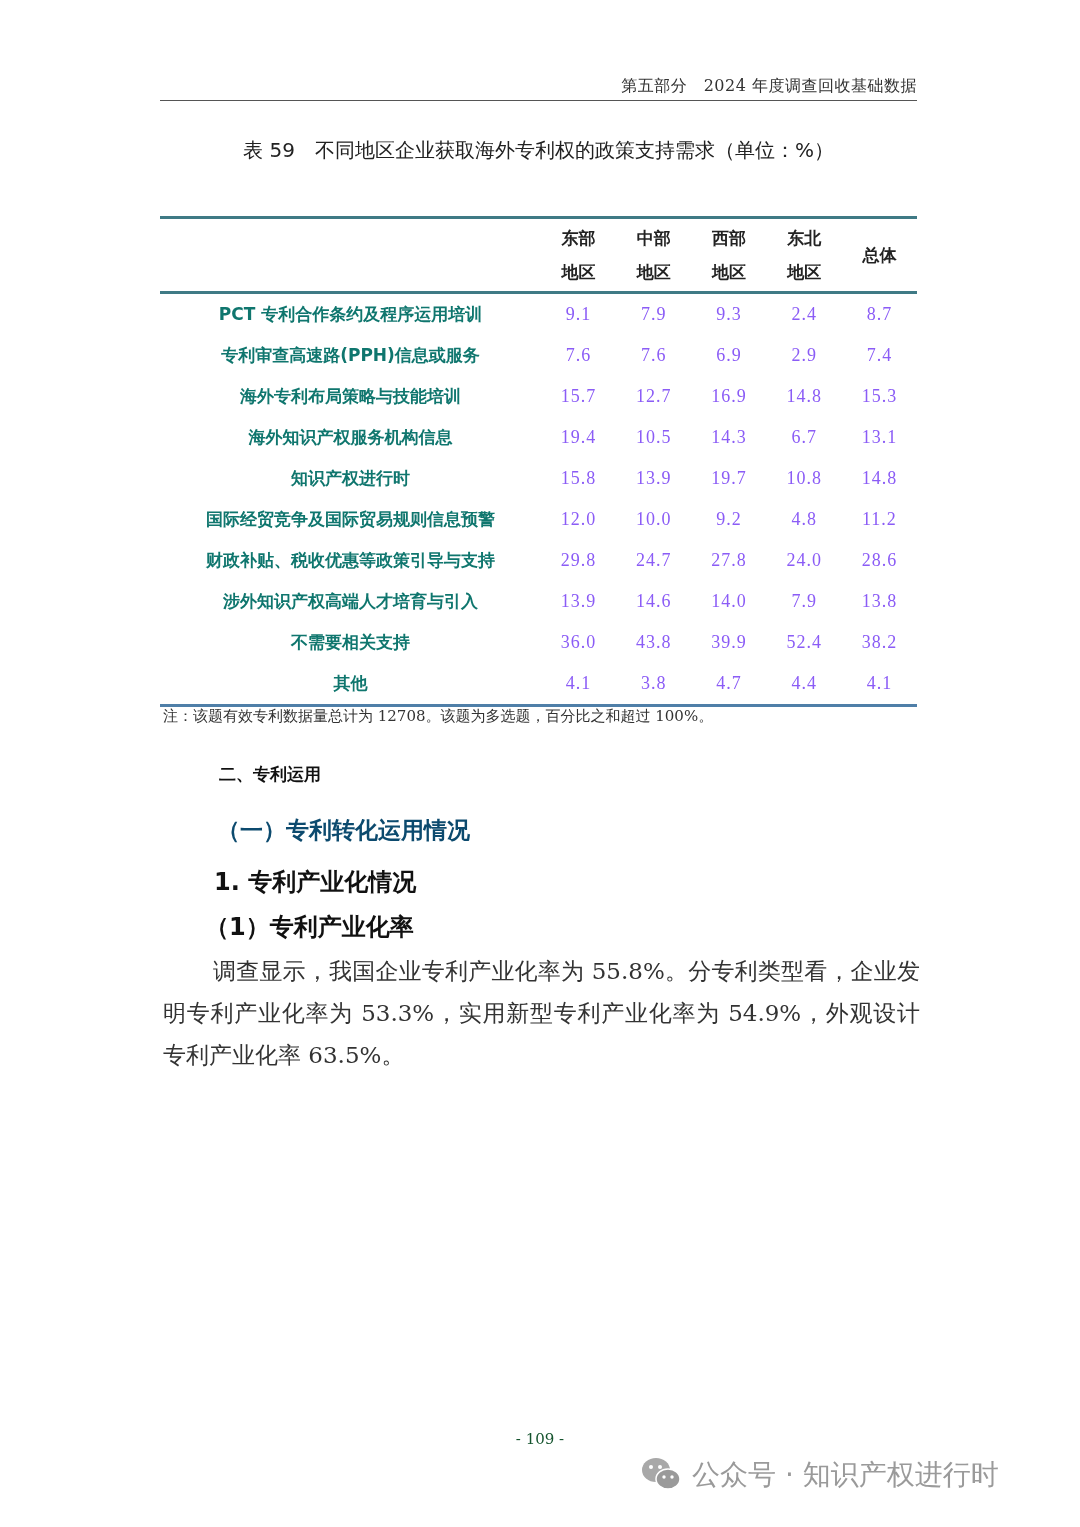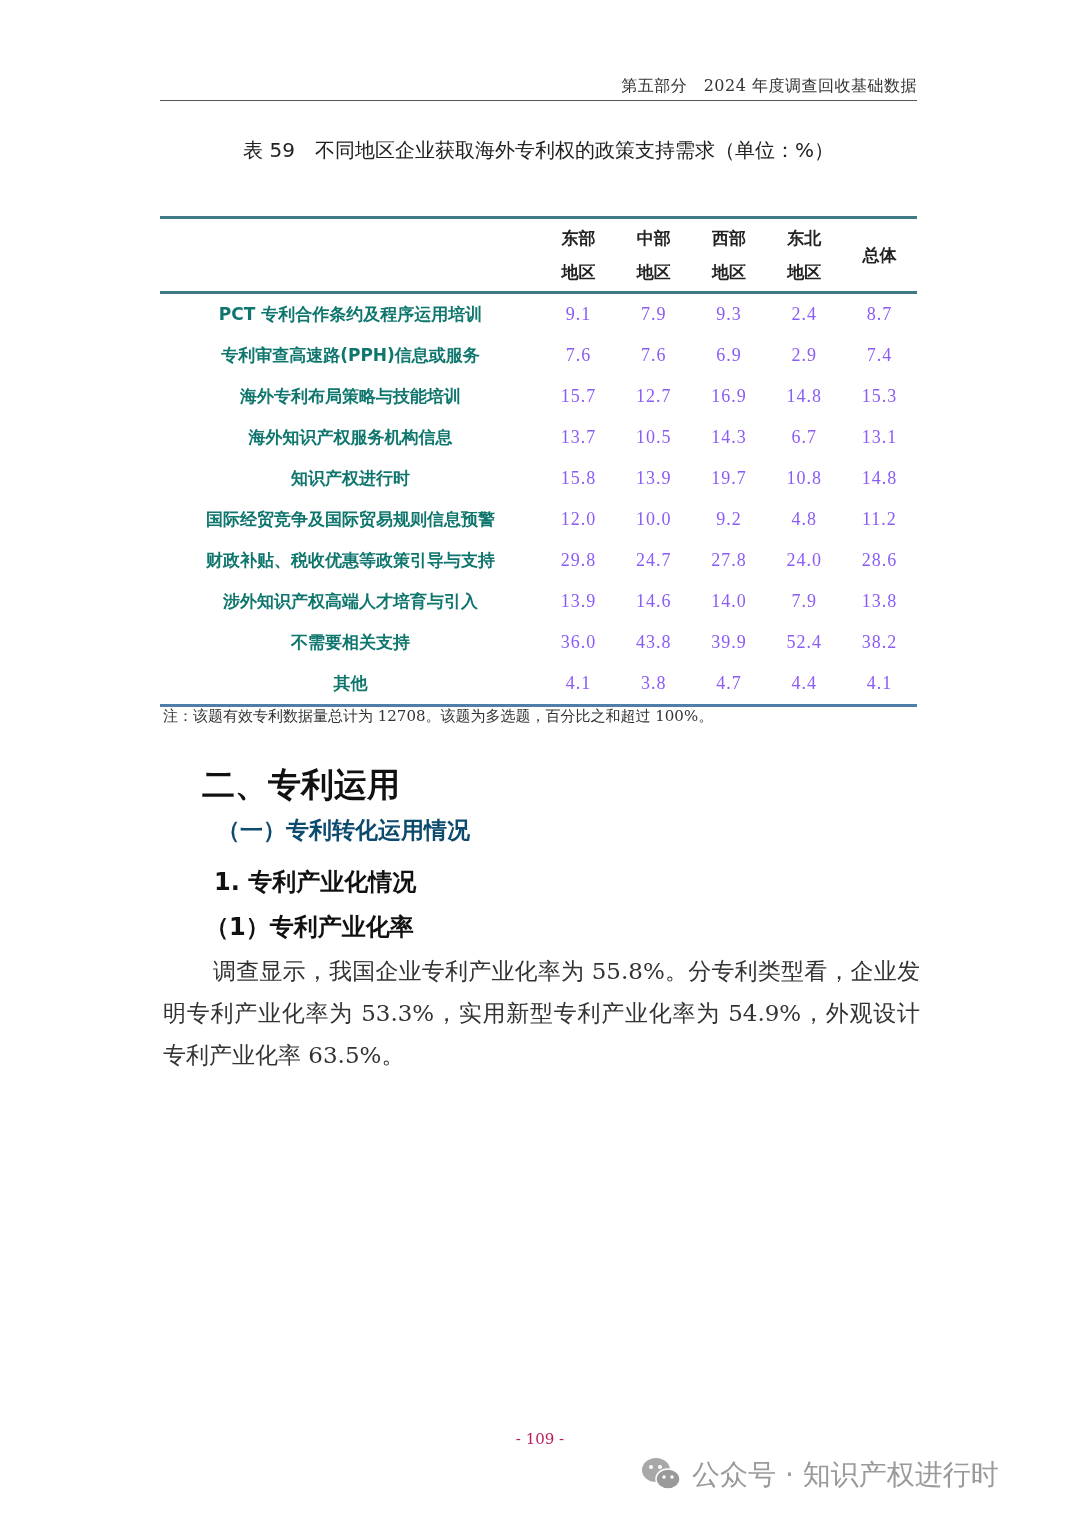--- a/index.html
+++ b/index.html
@@ -38,21 +38,21 @@
     }
     .data-table td.num {
       font-family: "Liberation Serif", "DejaVu Serif", serif; font-size: 18px; color: #8b5cf6;
       width: 75px; letter-spacing: 1px;
     }
     .data-table th.col { width: 75px; }
     .table-note {
       position: absolute; left: 163px; top: 707px; font-size: 15px; color: #333;
     }
     .h2 {
-      position: absolute; left: 202px; top: 763px; font-size: 33px; font-weight: bold;
+      position: absolute; left: 219px; top: 763px; font-size: 17px; font-weight: bold;
       font-family: "DejaVu Sans", "Liberation Sans", sans-serif; color: #111;
     }
     .h3 {
       position: absolute; left: 217px; top: 815px; font-size: 23px; font-weight: bold;
       font-family: "DejaVu Serif", "Liberation Serif", serif; color: #0c4a6e;
     }
     .h4 {
       position: absolute; left: 214px; top: 866px; font-size: 24px; font-weight: bold;
       font-family: "DejaVu Sans", "Liberation Sans", sans-serif; color: #111;
     }
@@ -60,21 +60,21 @@
       position: absolute; left: 205px; top: 911px; font-size: 24px; font-weight: bold;
       font-family: "DejaVu Sans", "Liberation Sans", sans-serif; color: #111;
     }
     .body-text {
       position: absolute; left: 163px; top: 950px; width: 757px;
       font-size: 23px; line-height: 42px; color: #333; text-indent: 50px;
       text-align: justify;
     }
     .page-number {
       position: absolute; left: 0; top: 1430px; width: 1080px; text-align: center;
-      font-size: 15px; color: #be185d;
+      font-size: 15px; color: #14532d;
     }
     .watermark {
       position: absolute; left: 640px; top: 1456px; display: flex; 
       font-family: "DejaVu Sans", "Liberation Sans", sans-serif; font-size: 28px; color: #9a9a9a;
     }
     .wechat-icon { width: 42px; height: 36px; margin-right: 10px; }
   </style>
 </head>
 <body>
 
@@ -114,21 +114,21 @@
       <tr>
         <td class="label">海外专利布局策略与技能培训</td>
         <td class="num">15.7</td>
         <td class="num">12.7</td>
         <td class="num">16.9</td>
         <td class="num">14.8</td>
         <td class="num">15.3</td>
       </tr>
       <tr>
         <td class="label">海外知识产权服务机构信息</td>
-        <td class="num">13.7</td>
+        <td class="num">19.4</td>
         <td class="num">10.5</td>
         <td class="num">14.3</td>
         <td class="num">6.7</td>
         <td class="num">13.1</td>
       </tr>
       <tr>
         <td class="label">知识产权进行时</td>
         <td class="num">15.8</td>
         <td class="num">13.9</td>
         <td class="num">19.7</td>

